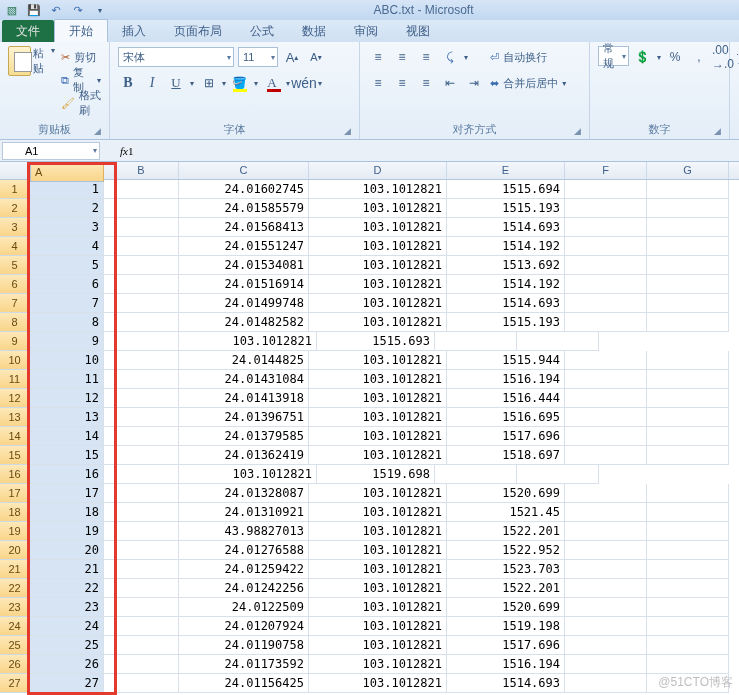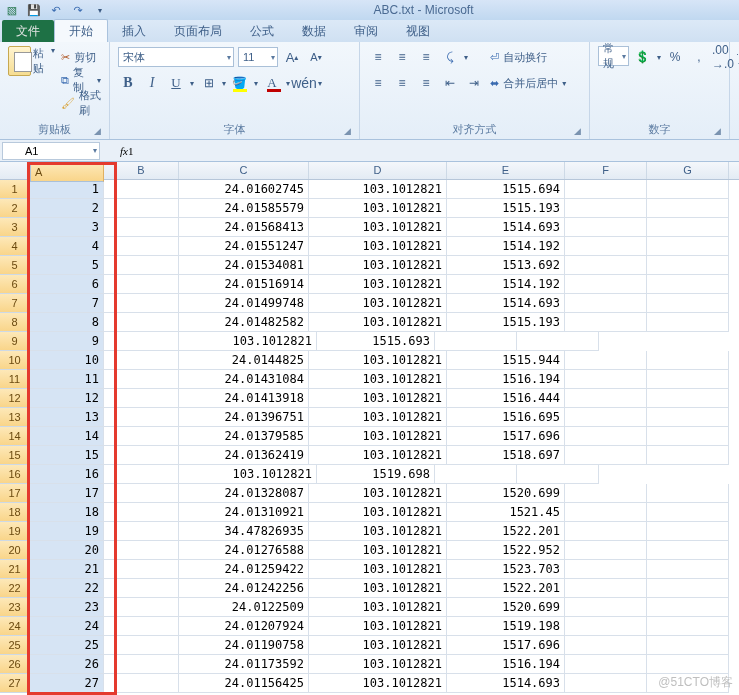--- a/index.html
+++ b/index.html
@@ -389,21 +389,21 @@
         <div class="cell wC">24.01310921</div>
         <div class="cell wD">103.1012821</div>
         <div class="cell wE">1521.45</div>
         <div class="cell wF"></div>
         <div class="cell wG"></div>
       </div>
       <div class="row">
         <div class="rowh">19</div>
         <div class="cell selcol wA">19</div>
         <div class="cell wB"></div>
-        <div class="cell wC">34.47826935</div>
+        <div class="cell wC">43.98827013</div>
         <div class="cell wD">103.1012821</div>
         <div class="cell wE">1522.201</div>
         <div class="cell wF"></div>
         <div class="cell wG"></div>
       </div>
       <div class="row">
         <div class="rowh">20</div>
         <div class="cell selcol wA">20</div>
         <div class="cell wB"></div>
         <div class="cell wC">24.01276588</div>

